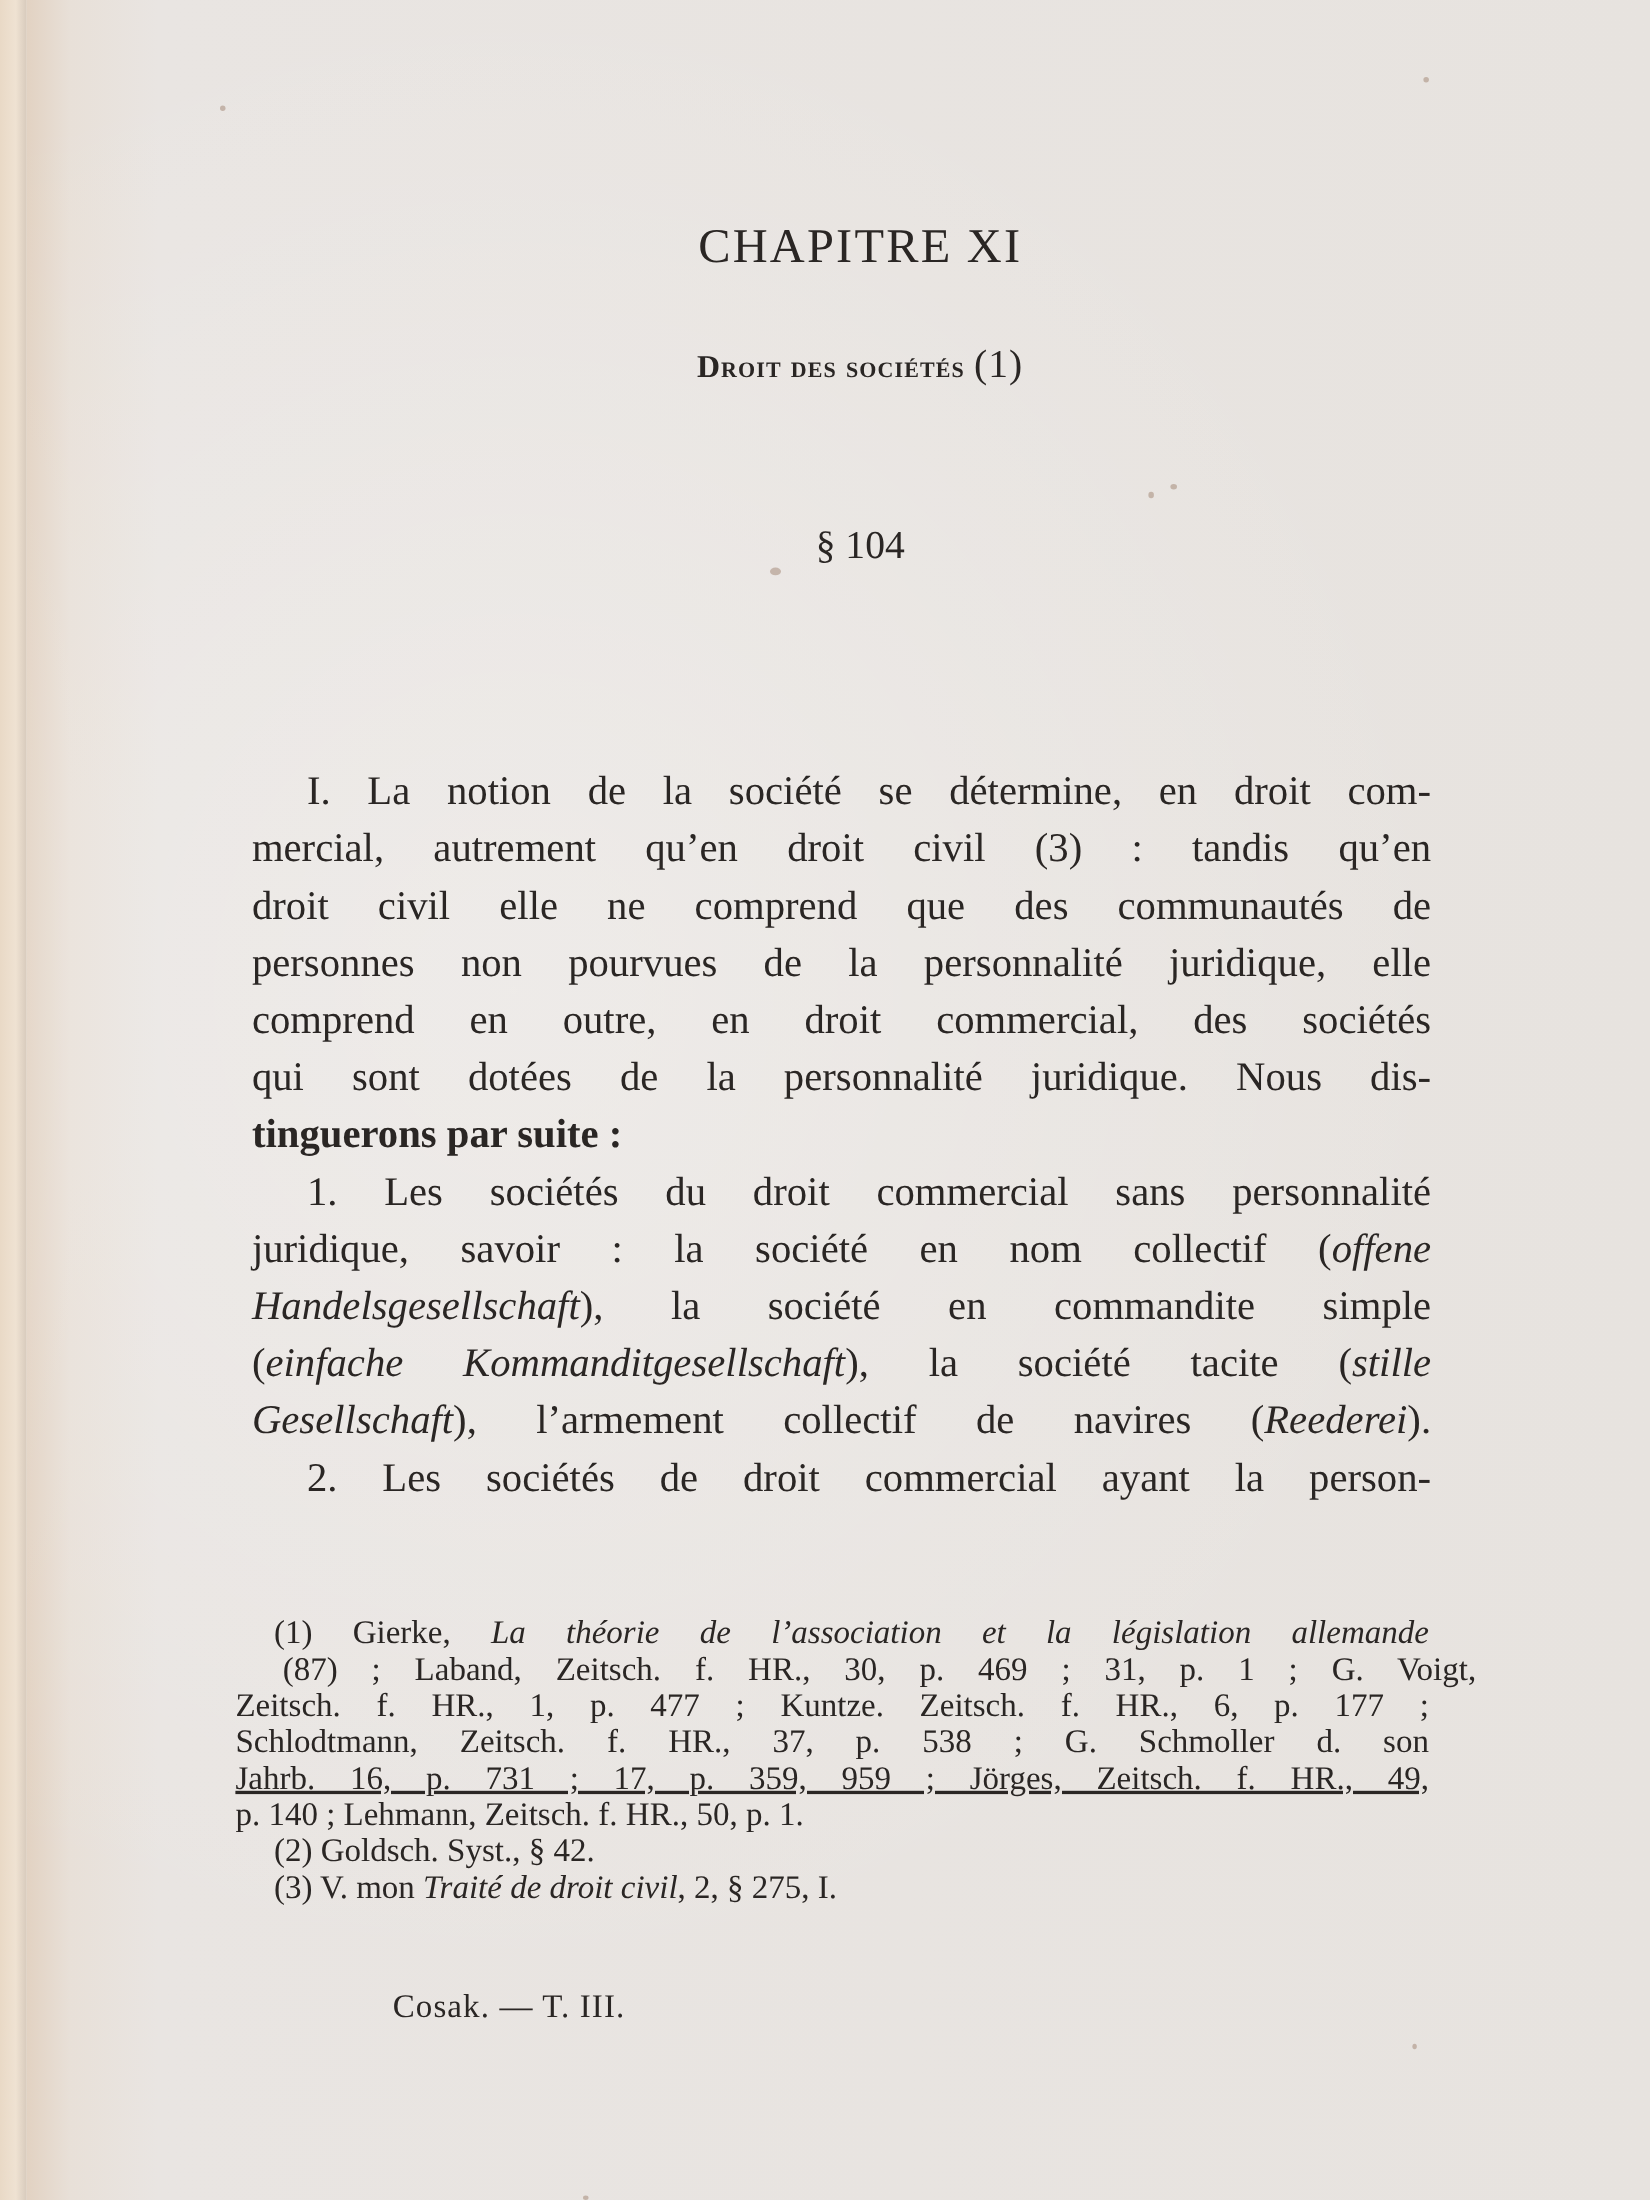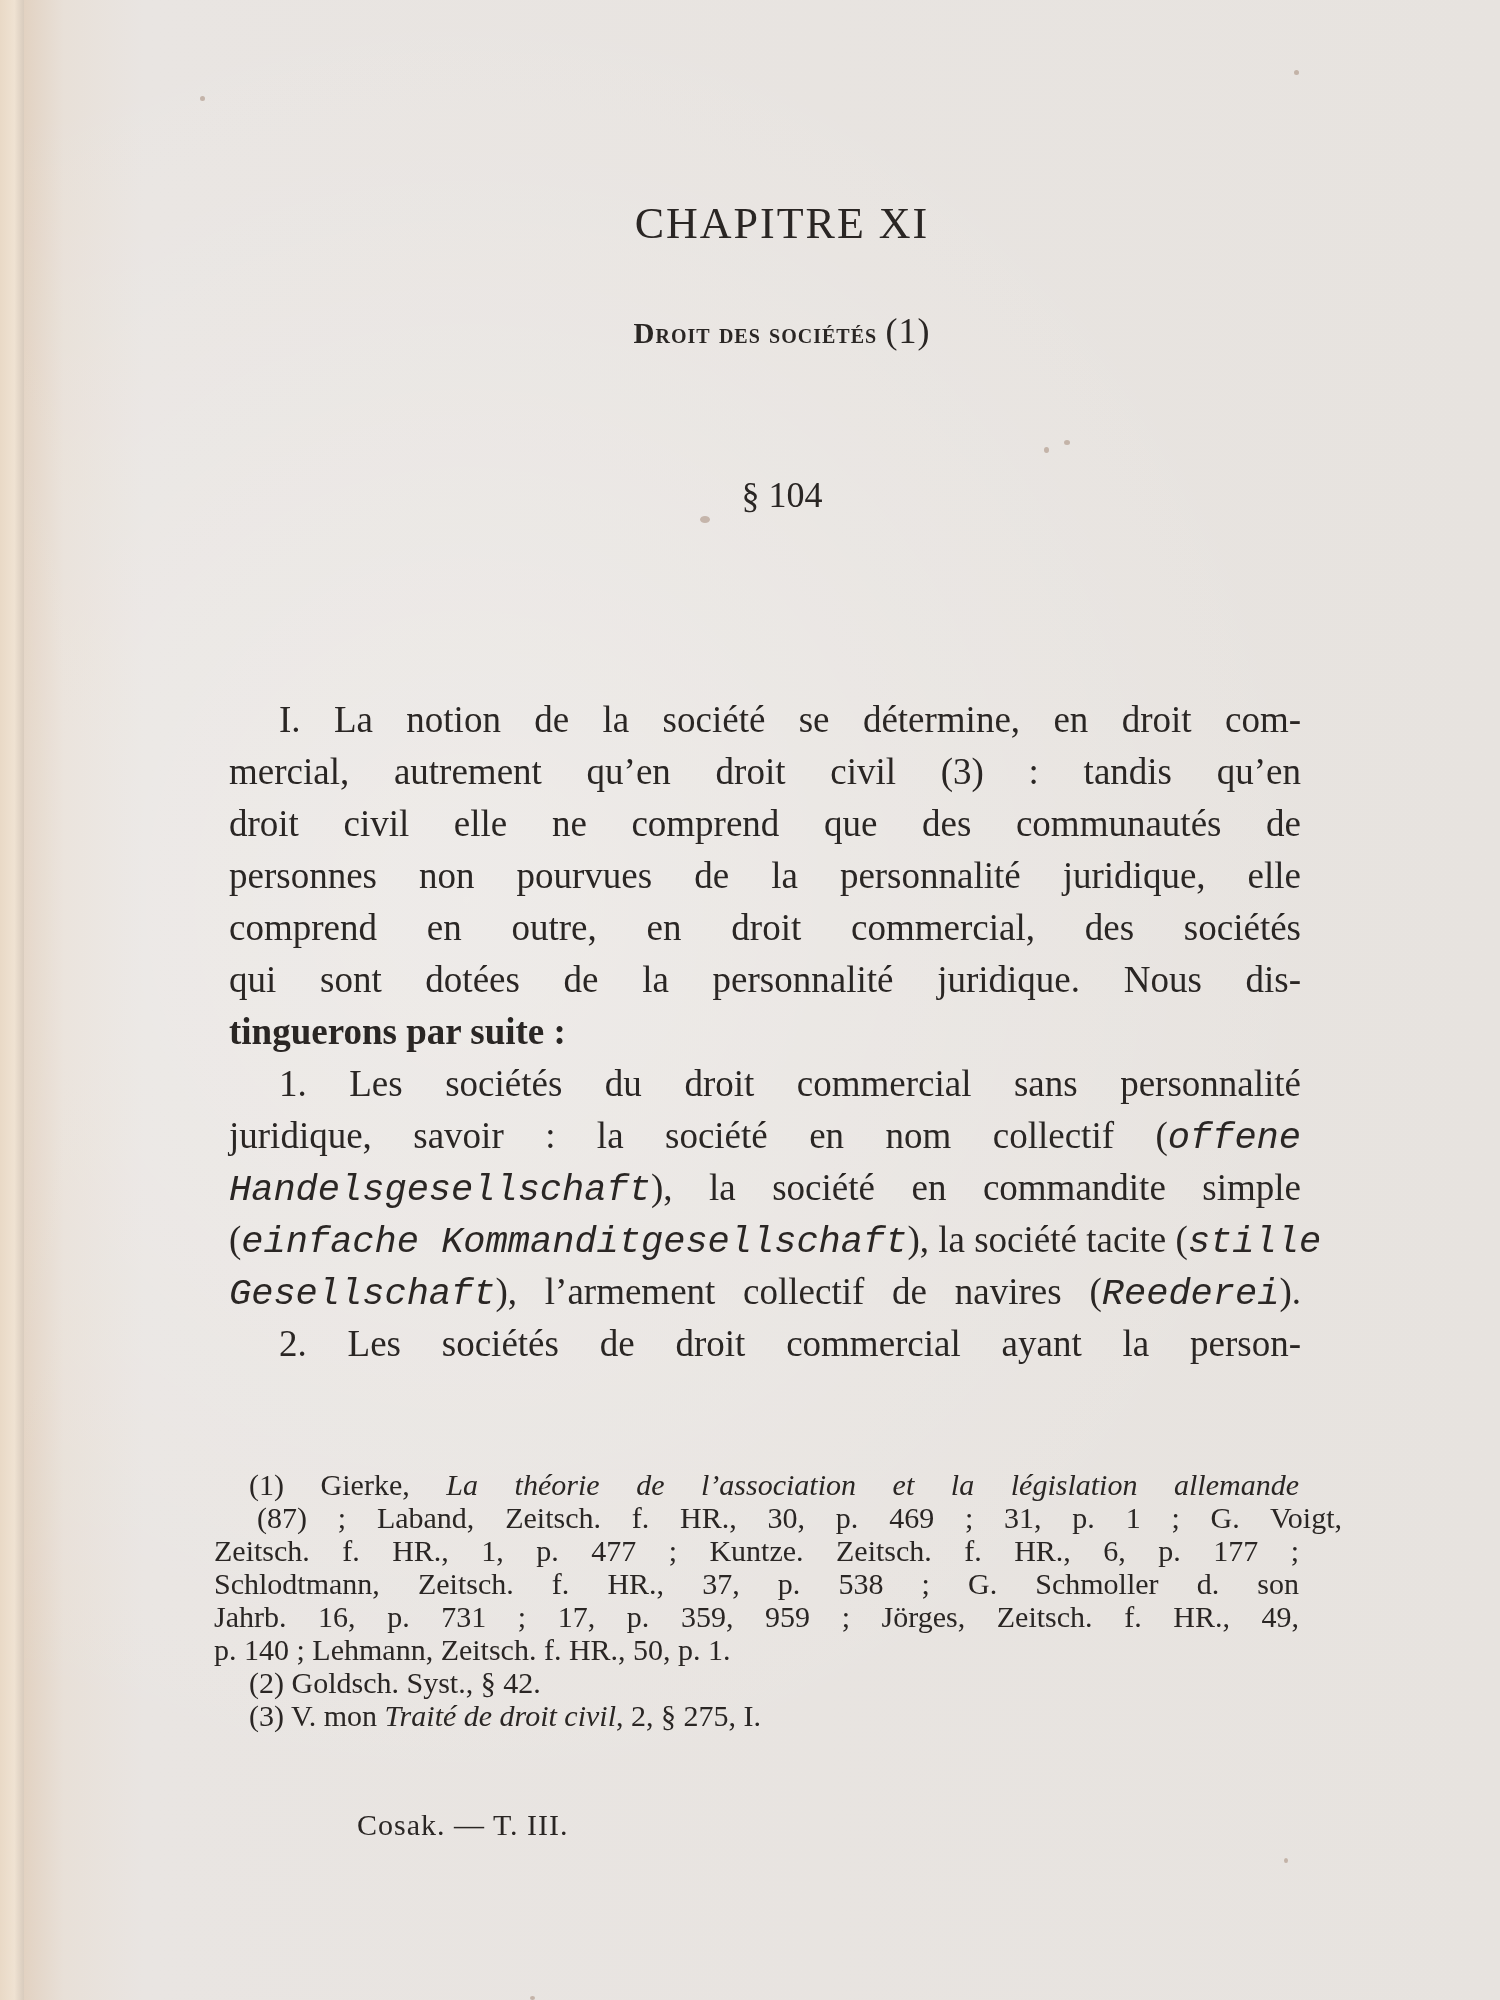--- a/index.html
+++ b/index.html
@@ -25,21 +25,21 @@
   .subtitle { top: 310px; font-size: 29px; letter-spacing: 1px; font-variant: small-caps; font-weight: bold; padding-left: 40px; }
   .subtitle .fn { font-weight: normal; font-size: 36px; font-variant: normal; }
   .section { top: 474px; font-size: 36px; padding-left: 40px; }
   .heading { top: 598px; font-size: 32px; font-weight: bold; padding-left: 40px; }
   .heading .fn { font-weight: normal; }
 
   .body-text { position: absolute; left: 205px; width: 1072px; font-size: 37px; }
   .bl { position: absolute; left: 0; width: 1072px; text-align: justify; text-align-last: justify; white-space: nowrap; height: 52px; line-height: 52px; }
   .bl.indent { padding-left: 50px; width: 1022px; }
   .bl.last { text-align-last: left; }
-  .bl span.i { font-style: italic; font-family: Liberation Mono, monospace; }
+  .bl span.i { font-style: italic; }
 
   .notes { position: absolute; left: 190px; width: 1085px; font-size: 30px; }
   .nl { position: absolute; left: 0; width: 1085px; text-align: justify; text-align-last: justify; white-space: nowrap; height: 33px; line-height: 33px; }
   .nl.indent { padding-left: 35px; width: 1050px; }
   .nl.last { text-align-last: left; }
   .nl span.i { font-style: italic; }
   .signature { position: absolute; left: 333px; top: 1808px; font-size: 30px; letter-spacing: 1px; }
 
   .speck { position: absolute; border-radius: 50%; background: rgba(150,120,100,0.45); }
 </style>
@@ -78,21 +78,21 @@
 
   <div class="notes" style="top:0;">
     <div class="nl indent" style="top:1468px;">
       <span>(1)</span>
       <span>Gierke,</span>
       <span class="i">La théorie de l’association et la législation allemande</span>
     </div>
     <div class="nl" style="top:1501px;margin-left:43px;">(87) ; Laband, Zeitsch. f. HR., 30, p. 469 ; 31, p. 1 ; G. Voigt,</div>
     <div class="nl" style="top:1534px;">Zeitsch. f. HR., 1, p. 477 ; Kuntze. Zeitsch. f. HR., 6, p. 177 ;</div>
     <div class="nl" style="top:1567px;">Schlodtmann, Zeitsch. f. HR., 37, p. 538 ; G. Schmoller d. son</div>
-    <div class="nl" style="top:1600px;">Jahrb. 16, p. 731 ; 17, p. 359, 959 ; Jörges, Zeitsch. f. HR., 49,</div>
+    <div class="nl" style="top:1600px;text-decoration:underline;">Jahrb. 16, p. 731 ; 17, p. 359, 959 ; Jörges, Zeitsch. f. HR., 49,</div>
     <div class="nl last" style="top:1633px;">p. 140 ; Lehmann, Zeitsch. f. HR., 50, p. 1.</div>
     <div class="nl indent last" style="top:1666px;">
       <span>(2)</span>
       <span>Goldsch. Syst., § 42.</span>
     </div>
     <div class="nl indent last" style="top:1699px;">
       <span>(3)</span>
       <span>V. mon</span>
       <span class="i">Traité de droit civil</span><span>, 2, § 275, I.</span>
     </div>

